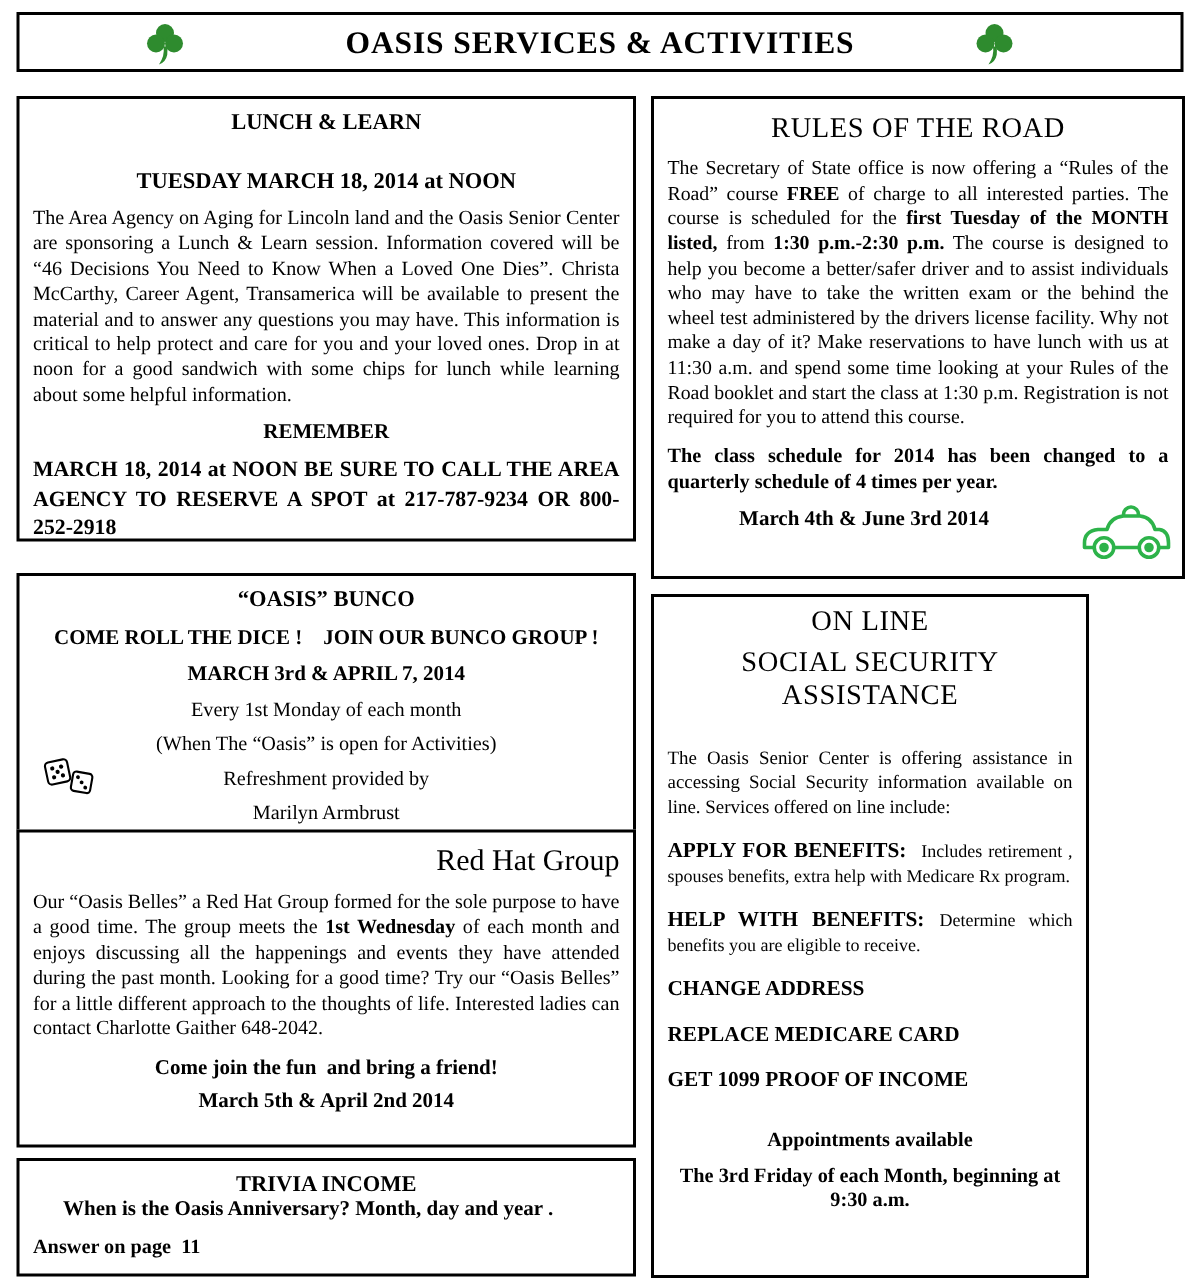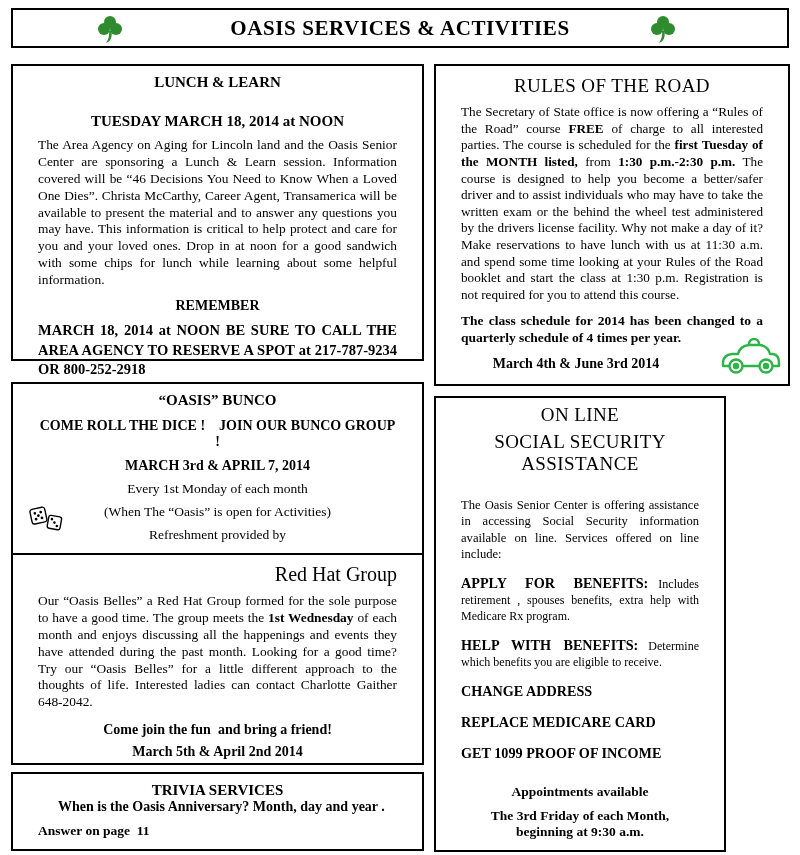--- a/index.html
+++ b/index.html
@@ -1,19 +1,19 @@
 <!DOCTYPE html>
 <html style="--shamrock-green: #2e8b2e; --car-green: #2db34a; --border: #000000; --background: #ffffff; --text: #000000;"><head>
 <meta charset="utf-8">
 <style>
   * { margin:0; padding:0; box-sizing:border-box; }
   html,body { background:#fff; }
   body { font-family:"Liberation Serif", serif; color:#000; }
   .page { position:relative; width:800px; height:855px; background:#fff; overflow:hidden;border-radius:23px; }
-  .box { position:absolute; border:2px solid #000; background:#fff; padding:6px 25px; }
+  .box { position:absolute; border:2px solid #000; background:#fff; padding:6px 9px; }
 
   
   .header { left:11px; top:8px; width:778px; height:40px; padding:0; }
   .header h1 { text-align:center; font-size:21px; font-weight:bold; letter-spacing:.6px; line-height:36px; }
   .sham { position:absolute; top:5px; }
   .sham.left { left:84px; }
   .sham.right { left:637px; }
 
   
   .lunch  { left:11px;  top:64px;  width:413px; height:297px; }
@@ -129,21 +129,21 @@
   </div>
 
   <div class="box redhat">
     <p class="title">Red Hat Group</p>
     <p class="body-txt"><span>Our “Oasis Belles” a Red Hat Group formed for the sole purpose to have a good time.  The group meets the </span><span style="font-weight: bold;">1st Wednesday</span><span> of each month and  enjoys   discussing all the  happenings and events they have attended during the past month.    Looking for a good time? Try our “Oasis Belles” for a  little different approach to the thoughts of life.  Interested ladies can contact Charlotte Gaither 648-2042.</span></p>
     <p class="ctr cta1 pre">Come join the fun  and bring a friend!</p>
     <p class="ctr cta2">March 5th &amp; April 2nd 2014</p>
   </div>
 
   <div class="box trivia">
-    <p class="ttl-sm">TRIVIA SERVICES</p>
+    <p class="ttl-sm">TRIVIA INCOME</p>
     <p class="question">When is the Oasis Anniversary? Month, day and year .</p>
     <p class="answer pre">Answer on page  11</p>
   </div>
 
   <div class="box rules">
     <p class="ttl-lg title">RULES OF THE ROAD</p>
     <p class="body-txt"><span>The Secretary of State office is now offering a “Rules of the Road” course </span><span style="font-weight: bold;">FREE</span><span> of charge to all interested  parties. The course is scheduled for the </span><span style="font-weight: bold;">first Tuesday of the MONTH listed,</span><span> from </span><span style="font-weight: bold;">1:30 p.m.-2:30 p.m.</span><span>  The course is designed to help you become a better/safer driver and to assist   individuals who may have to take the written exam or the  behind the wheel test administered by the drivers license   facility.  Why not make a day of it?  Make reservations to have lunch with us at 11:30 a.m. and spend some time   looking at your Rules of the Road  booklet and start the class at 1:30 p.m.  Registration is not required for you to attend this course.</span></p>
     <p class="note">The class schedule for 2014 has been changed to a quarterly schedule of 4 times per year.</p>
     <p class="dates">March 4th &amp; June 3rd 2014</p>
     <span class="car">

